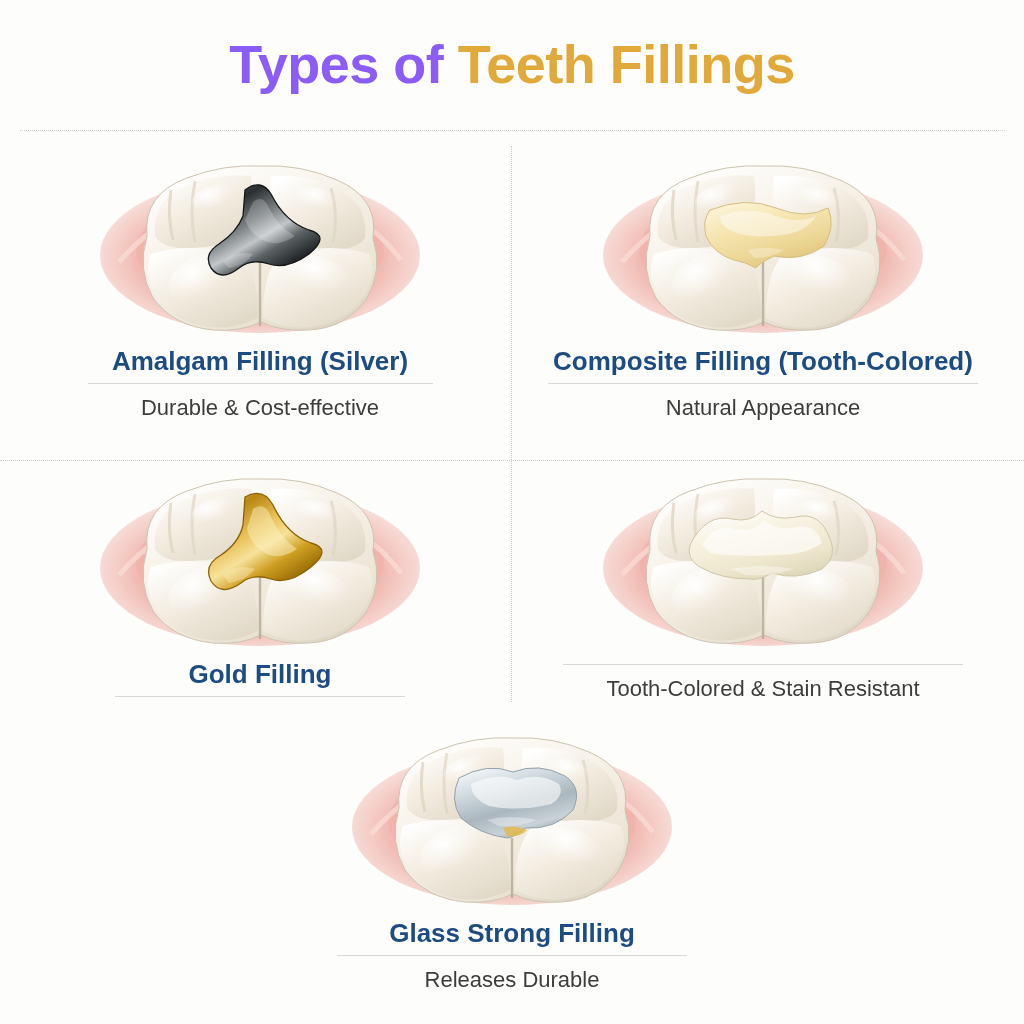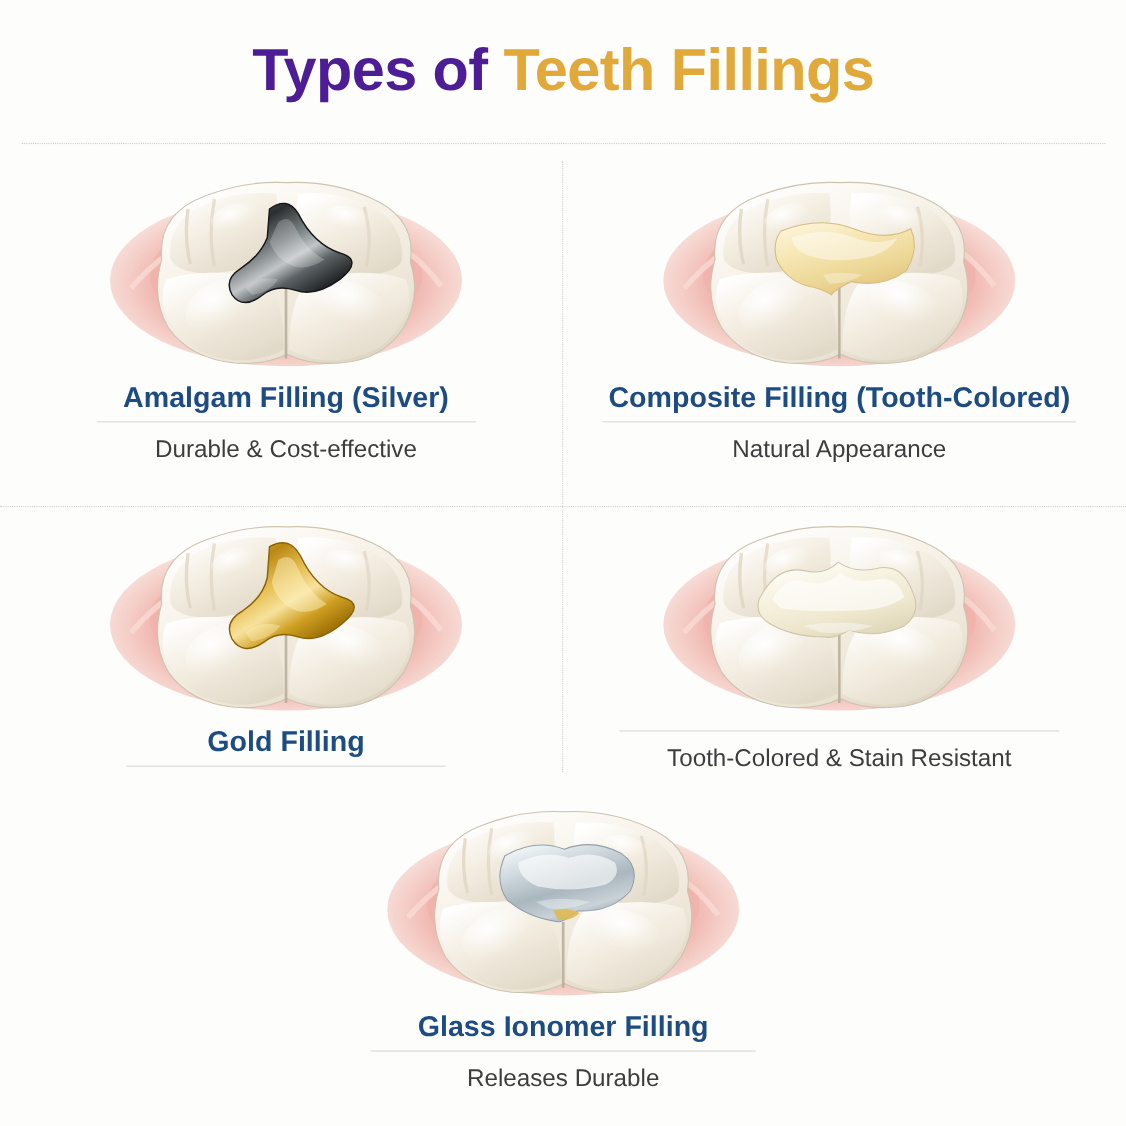--- a/index.html
+++ b/index.html
@@ -14,21 +14,21 @@
 
   
   .title-wrap{
     position:absolute;top:32px;left:0;width:1024px;
     text-align:center;
   }
   .title{
     font-size:54px;font-weight:bold;letter-spacing:-0.5px;
     line-height:64px;white-space:nowrap;
   }
-  .title .t-a{color:#4c1d95;}
+  .title .t-a{color:#8b5cf6;}
   .title .t-b{color:#e0a93a;text-align:right;}
 
   
   .divider-h{
     position:absolute;height:0;border-top:1px dotted #cfcfcf;
   }
   .divider-v{
     position:absolute;width:0;border-left:1px dotted #cfcfcf;
   }
   #div-top{left:20px;top:130px;width:985px;}
@@ -345,19 +345,19 @@
                  Q208 108 178 106 Q166 116 160 116 Q132 112 114 96
                  Q102 78 112 56 Z" fill="url(#fillIonomer)" stroke="#93a1a9" stroke-width="1"></path>
         <path d="M124 62 Q150 50 170 58 Q192 50 212 62 Q218 74 204 82
                  Q172 90 142 84 Q124 76 124 62 Z" fill="#ffffff" opacity="0.6"></path>
         <path d="M140 98 Q164 92 190 98 Q170 106 152 104 Z" fill="#ffffff" opacity="0.35"></path>
         <path d="M156 106 Q168 102 180 108 Q172 116 160 114 Z" fill="#e0b84e" opacity="0.85"></path>
       </g>
     </svg>
 
     <div class="caption">
-      <div class="cap-title">Glass Ionomer Filling</div>
+      <div class="cap-title">Glass Strong Filling</div>
       <div class="cap-rule" style="width:350px"></div>
       <div class="cap-sub">Releases Durable</div>
     </div>
   </div>
 
 </div>
 
 </body></html>

